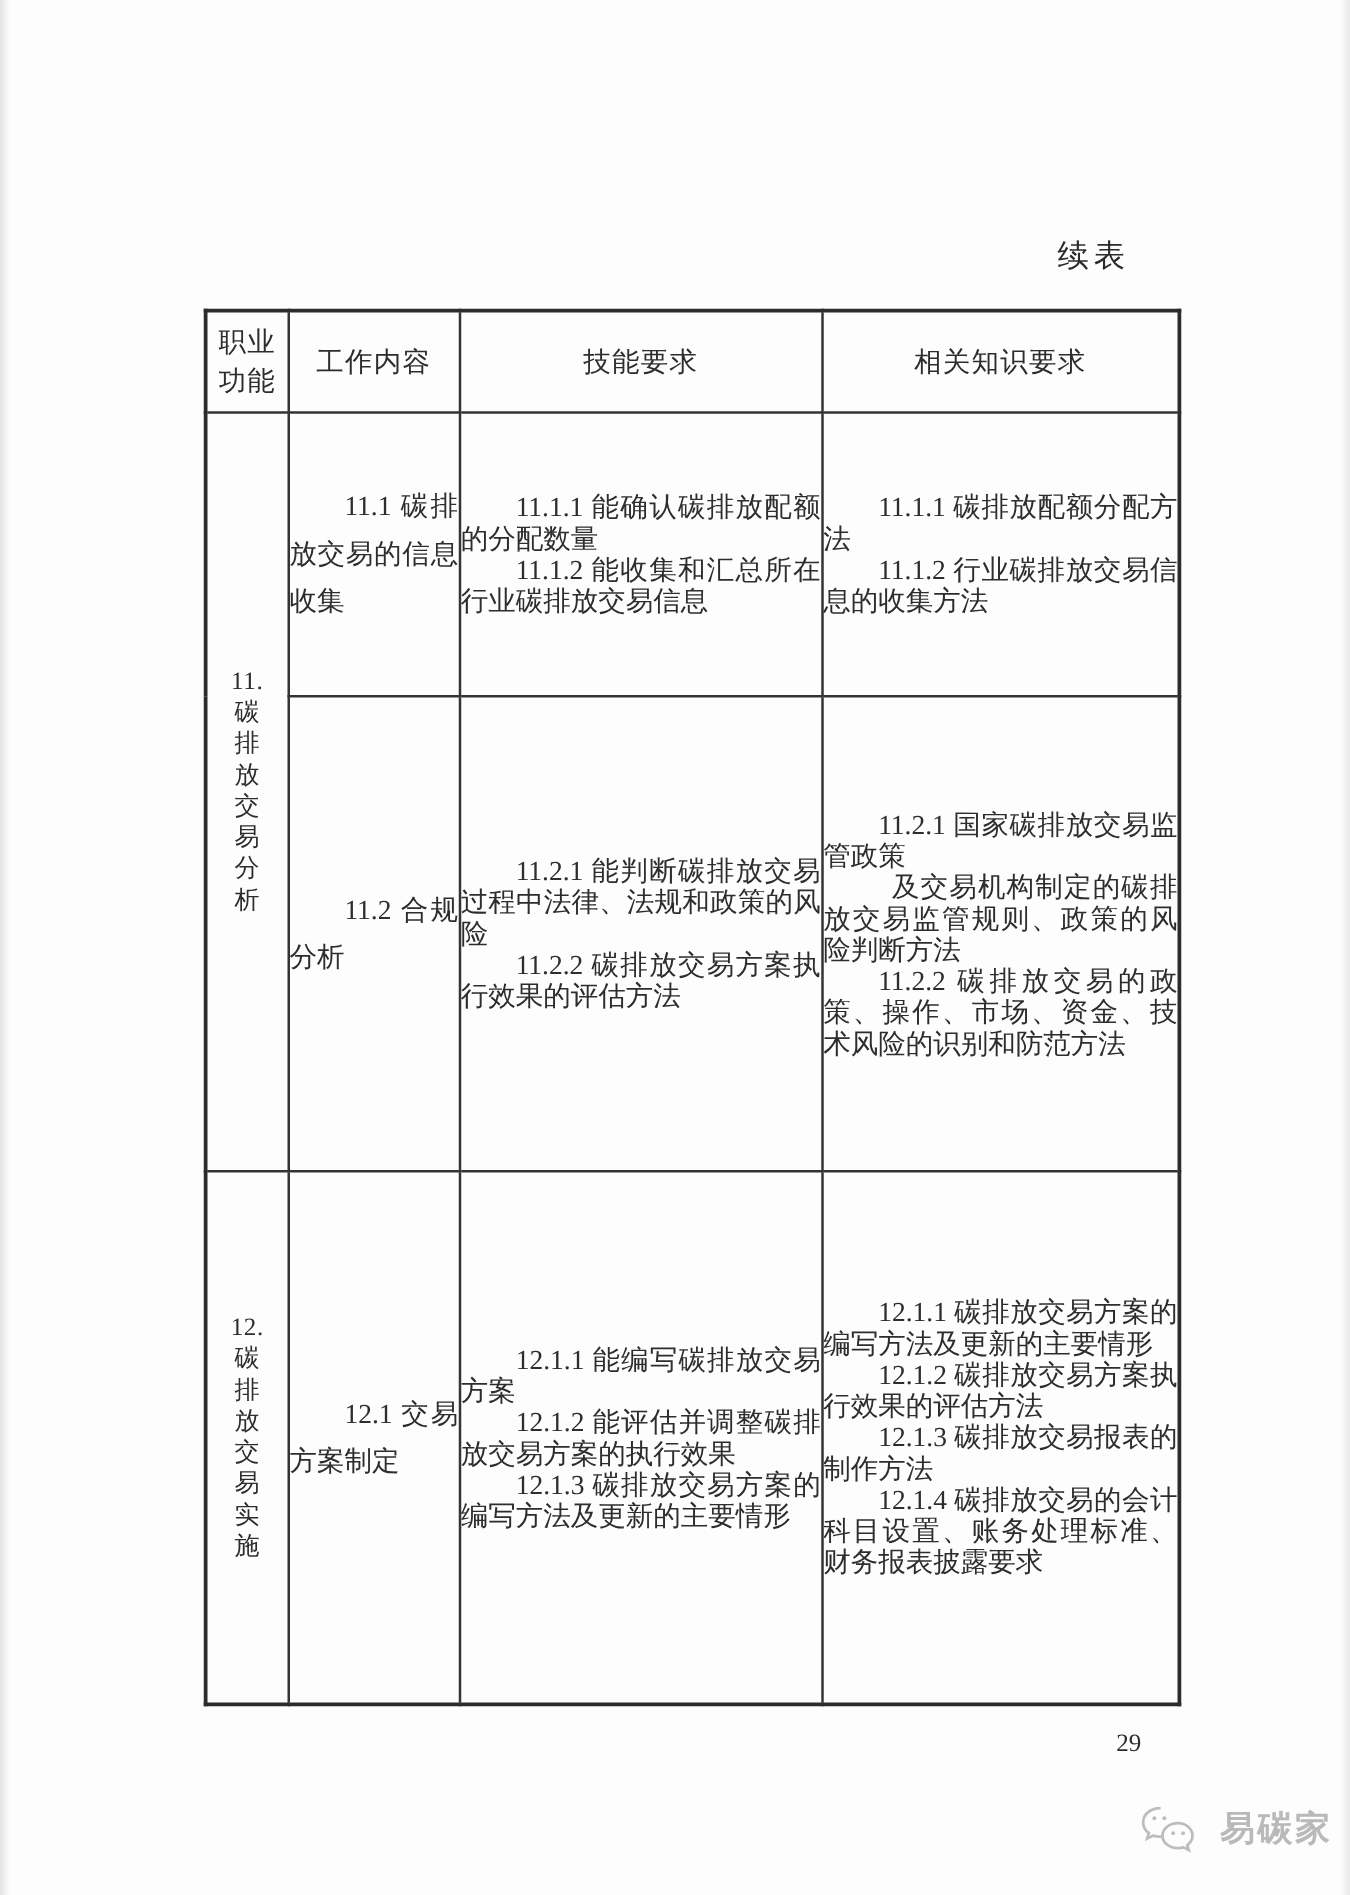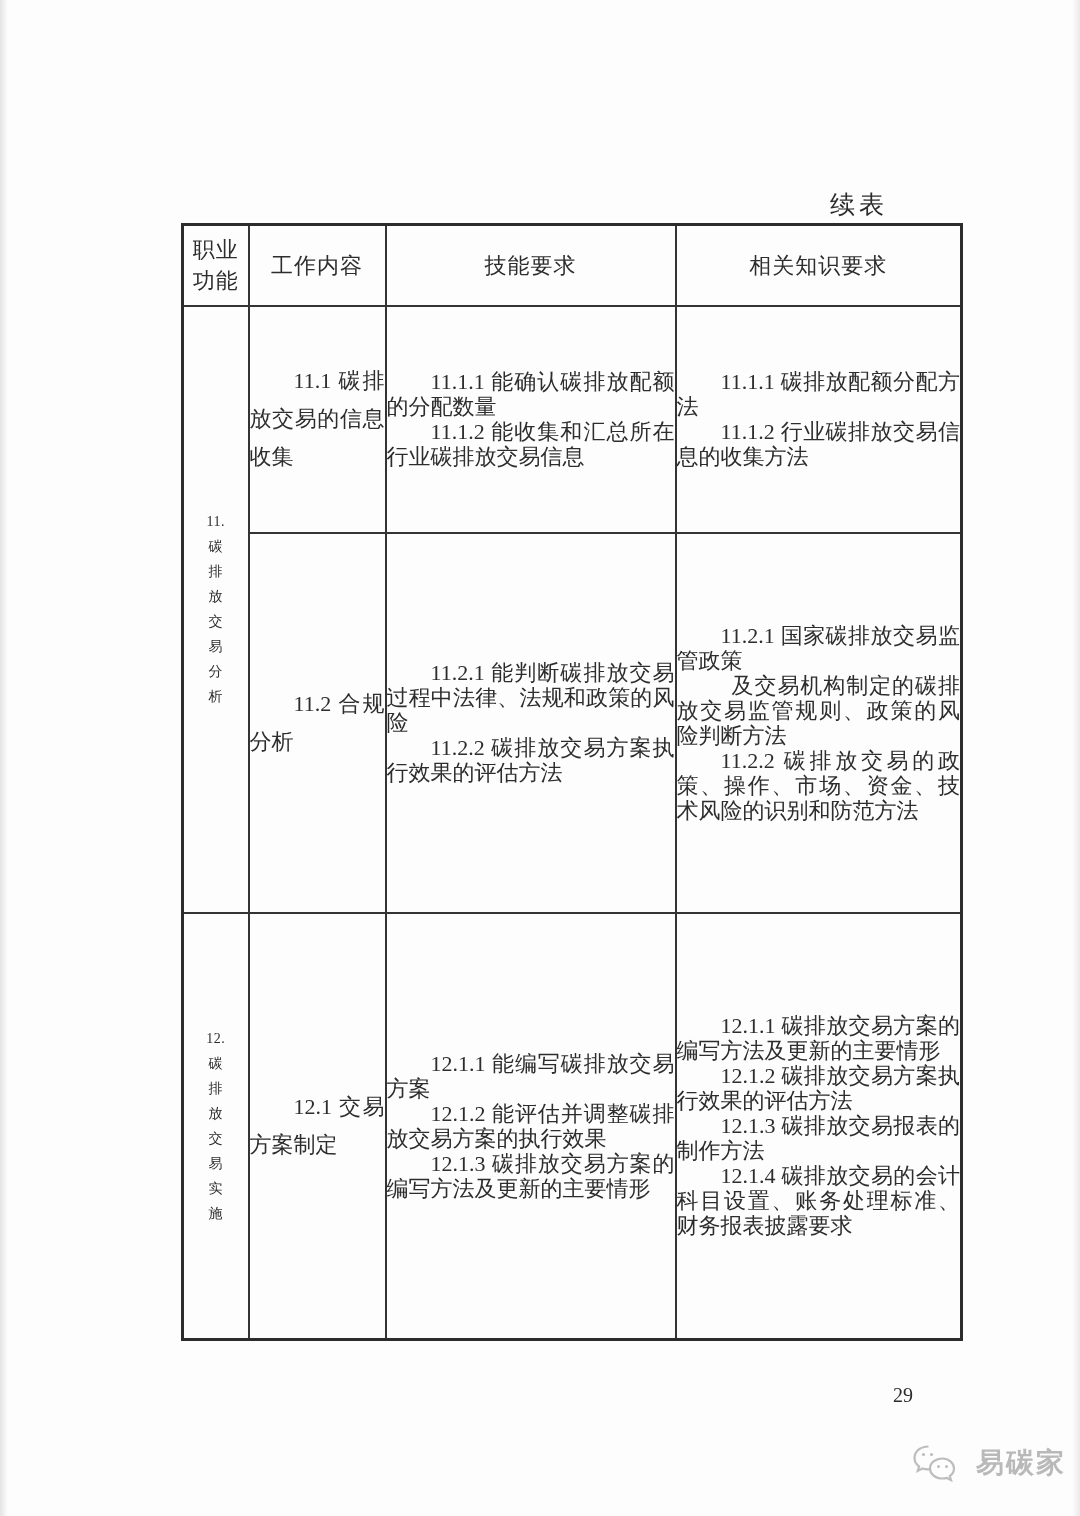--- a/index.html
+++ b/index.html
@@ -5,28 +5,28 @@
   html,body{margin:0;padding:0;background:#e9e9e9;}
   .page{position:relative;width:1080px;height:1516px;background:#fdfdfd;margin:0 auto;
         font-family:"Liberation Serif","DejaVu Serif",serif;color:#2d2d2d;overflow:hidden;}
   .edge-l{position:absolute;left:0;top:0;width:8px;height:100%;
           background:linear-gradient(to right,rgba(0,0,0,0.10),rgba(0,0,0,0));}
   .edge-r{position:absolute;right:0;top:0;width:8px;height:100%;
           background:linear-gradient(to left,rgba(0,0,0,0.08),rgba(0,0,0,0));}
   .code{position:absolute;top:98px;right:137px;
         font-family:"Liberation Sans","DejaVu Sans",sans-serif;
         font-size:25px;font-weight:600;letter-spacing:1px;color:#2f2f2f;}
-  .continued{position:absolute;top:188px;right:192px;font-size:25px;letter-spacing:4px;color:#2b2b2b;}
-  table.std{position:absolute;left:163px;top:223px;border-collapse:collapse;table-layout:fixed;
-            border:3px solid #2c2c2c;margin-left:18px;}
+  .continued{position:absolute;top:188px;right:176px;font-size:25px;letter-spacing:4px;color:#2b2b2b;}
+  table.std{position:absolute;left:163px;top:247px;border-collapse:collapse;table-layout:fixed;
+            border:3px solid #2c2c2c;}
   table.std th,table.std td{border:2px solid #343434;vertical-align:middle;padding:0;
             font-weight:normal;font-size:22px;color:#2d2d2d;}
   th.hdr{text-align:center;line-height:31px;letter-spacing:1px;padding:0 5px;}
   td.func{text-align:center;}
-  .func-label{white-space:pre-line;font-size:14px;line-height:25px;letter-spacing:0.5px;}
+  .func-label{white-space:pre-line;font-size:20px;line-height:25px;letter-spacing:0.5px;}
   td.work{padding:0 10px;}
   td.work div{text-align:justify;text-indent:2em;line-height:38px;}
   td.skill{padding:0 9px;}
   td.know{padding:0 12px;}
   td.skill p,td.know p{margin:0;text-align:justify;text-indent:2em;line-height:25px;}
   td.know p.indent-deep{text-indent:2.5em;}
   .pagenum{position:absolute;left:893px;top:1384px;font-size:20px;color:#2b2b2b;}
   .watermark{position:absolute;left:912px;top:1443px;display:flex;align-items:center;gap:18px;}
   .watermark .wm-text{font-size:28px;font-weight:bold;color:#b9b9b9;letter-spacing:2px;
                       font-family:"Liberation Serif","DejaVu Serif",serif;}

